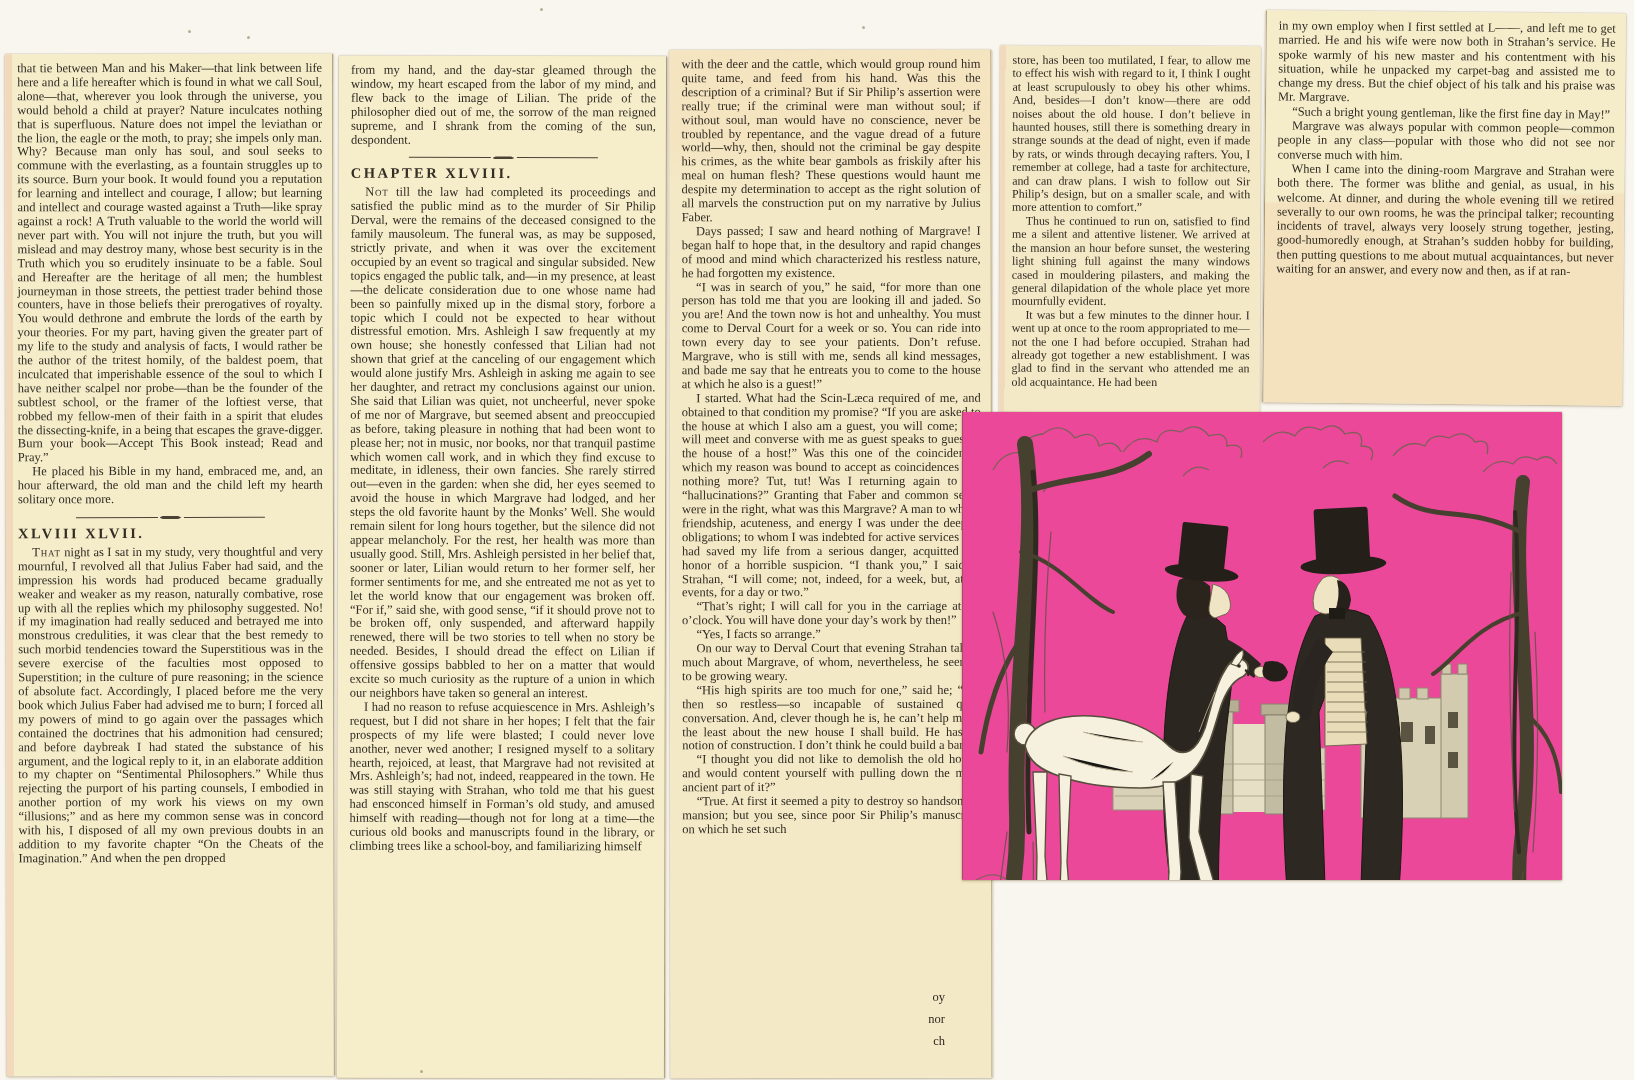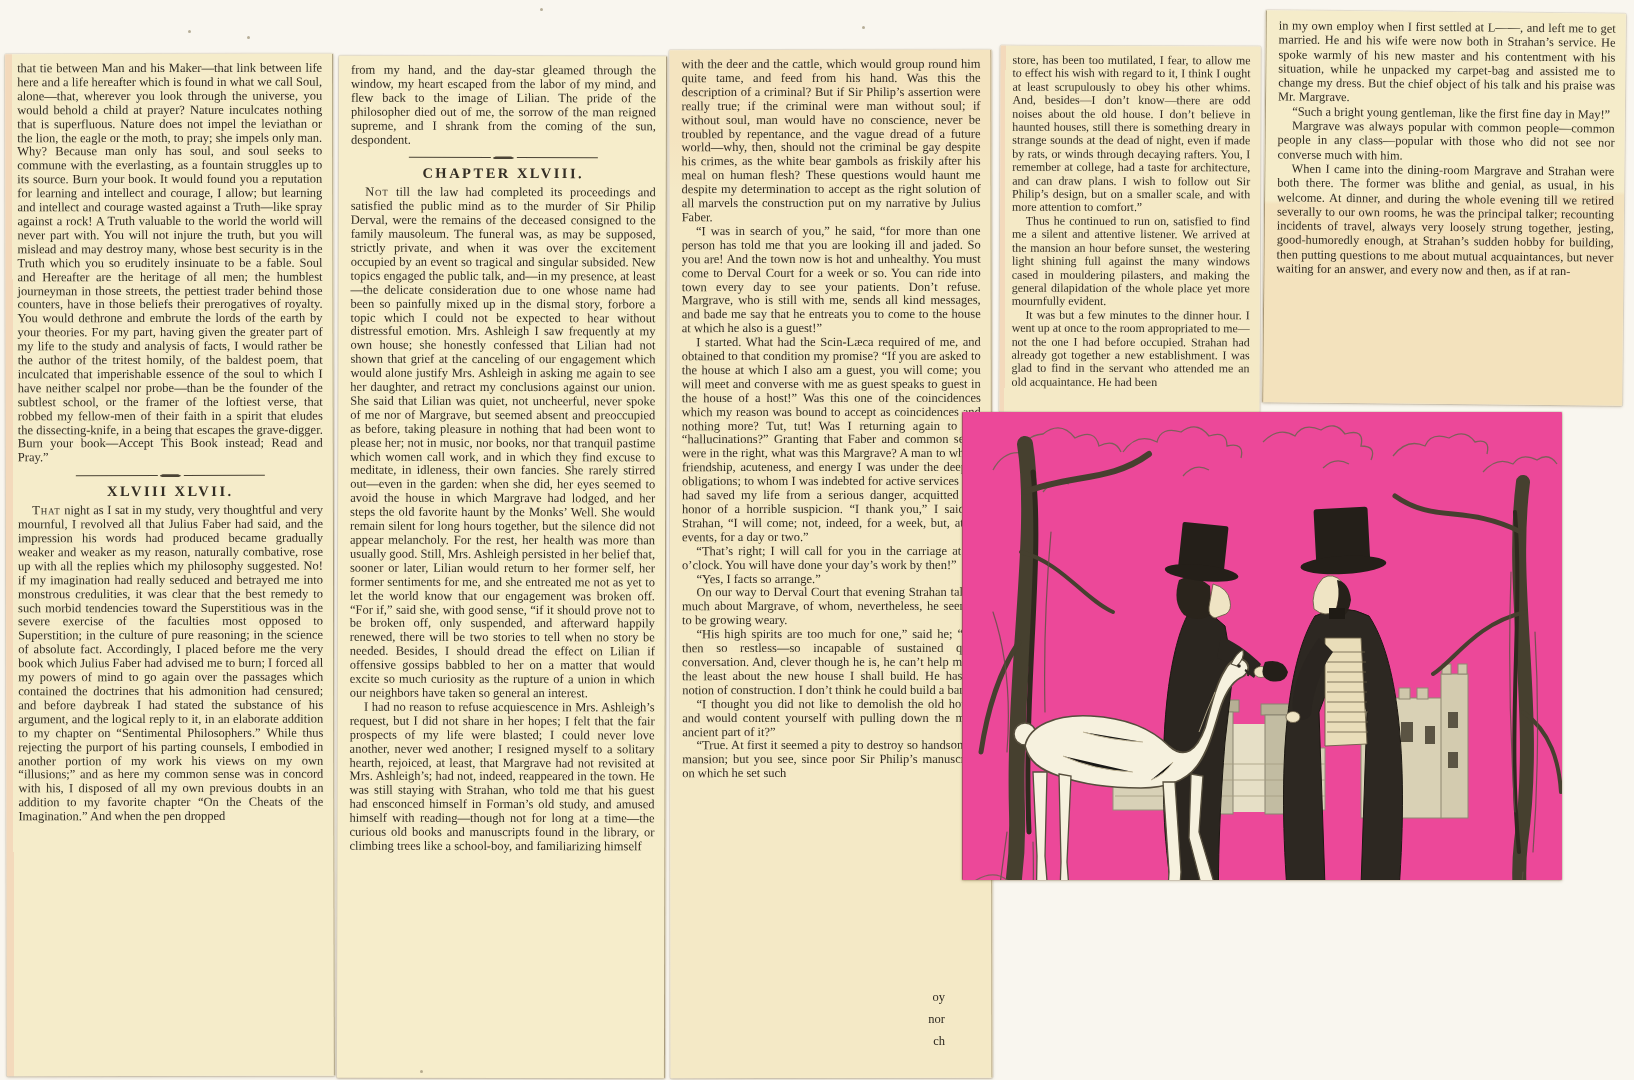--- a/index.html
+++ b/index.html
@@ -19,21 +19,21 @@
     box-sizing:border-box;height:100%;
     padding:8px 10px 6px 12px;
     text-align:justify;
   }
   .rule-right{border-right:1px solid rgba(92,76,48,.5);}
   .rule-left{border-left:1px solid rgba(92,76,48,.5);}
   .para{margin:0;}
   .para.indent{text-indent:1.15em;}
   .lead{font-variant:small-caps;letter-spacing:.8px;}
   .chapter{
-    margin:8px 0 5px;text-align:center;font-weight:bold;
+    margin:8px 0 5px;font-weight:bold;
     font-size:14.5px;letter-spacing:2.5px;text-indent:0;color:#332d24;
   }
   .divider{display:flex;align-items:center;justify-content:center;margin:9px auto 7px;width:62%;}
   .divider .dl{flex:1;height:1px;background:#4a4335;}
   .divider .dd{width:22px;height:3px;margin:0 2px;background:#4a4335;
     clip-path:polygon(0 50%,15% 0,85% 0,100% 50%,85% 100%,15% 100%);}
   
   #col-1,#col-2,#col-3{font-size:12.5px;line-height:13.9px;}
   #col-4{font-size:11.9px;line-height:13.4px;}
   #col-5{font-size:12.4px;line-height:14.3px;}
@@ -60,20 +60,21 @@
   }
   .seam span{display:block;}
   .dot{position:absolute;width:3px;height:3px;border-radius:50%;background:#9a8e74;opacity:.7;}
 </style>
 </head>
 <body>
 
 <div class="clip" id="clip-1">
   <div class="coltext rule-right" id="col-1">
       <p class="para">that tie between Man and his Maker—that link between life here and a life hereafter which is found in what we call Soul, alone—that, wherever you look through the universe, you would behold a child at prayer?  Nature inculcates nothing that is superfluous.  Nature does not impel the leviathan or the lion, the eagle or the moth, to pray; she impels only man.  Why?  Because man only has soul, and soul seeks to commune with the everlasting, as a fountain struggles up to its source.  Burn your book.  It would found you a reputation for learning and intellect and courage, I allow; but learning and intellect and courage wasted against a Truth—like spray against a rock!  A Truth valuable to the world the world will never part with.  You will not injure the truth, but you will mislead and may destroy many, whose best security is in the Truth which you so eruditely insinuate to be a fable.  Soul and Hereafter are the heritage of all men; the humblest journeyman in those streets, the pettiest trader behind those counters, have in those beliefs their prerogatives of royalty.  You would dethrone and embrute the lords of the earth by your theories.  For my part, having given the greater part of my life to the study and analysis of facts, I would rather be the author of the tritest homily, of the baldest poem, that inculcated that imperishable essence of the soul to which I have neither scalpel nor probe—than be the founder of the subtlest school, or the framer of the loftiest verse, that robbed my fellow-men of their faith in a spirit that eludes the dissecting-knife, in a being that escapes the grave-digger.  Burn your book—Accept This Book instead; Read and Pray.”</p>
+      <p class="para indent">He placed his Bible in my hand, embraced me, and, an hour afterward, the old man and the child left my hearth solitary once more.</p>
       <div class="divider">
         <span class="dl"></span>
         <span class="dd"></span>
         <span class="dl"></span>
       </div>
       <h2 class="chapter">XLVIII XLVII.</h2>
       <p class="para indent"><span class="lead">That</span> night as I sat in my study, very thoughtful and very mournful, I revolved all that Julius Faber had said, and the impression his words had produced became gradually weaker and weaker as my reason, naturally combative, rose up with all the replies which my philosophy suggested.  No! if my imagination had really seduced and betrayed me into monstrous credulities, it was clear that the best remedy to such morbid tendencies toward the Superstitious was in the severe exercise of the faculties most opposed to Superstition; in the culture of pure reasoning; in the science of absolute fact.  Accordingly, I placed before me the very book which Julius Faber had advised me to burn; I forced all my powers of mind to go again over the passages which contained the doctrines that his admonition had censured; and before daybreak I had stated the substance of his argument, and the logical reply to it, in an elaborate addition to my chapter on “Sentimental Philosophers.”  While thus rejecting the purport of his parting counsels, I embodied in another portion of my work his views on my own “illusions;” and as here my common sense was in concord with his, I disposed of all my own previous doubts in an addition to my favorite chapter “On the Cheats of the Imagination.”  And when the pen dropped</p>
     </div>
 </div>
 <div class="clip" id="clip-2">
@@ -85,20 +86,21 @@
         <span class="dl"></span>
       </div>
       <h2 class="chapter">CHAPTER XLVIII.</h2>
       <p class="para indent"><span class="lead">Not</span> till the law had completed its proceedings and satisfied the public mind as to the murder of Sir Philip Derval, were the remains of the deceased consigned to the family mausoleum.  The funeral was, as may be supposed, strictly private, and when it was over the excitement occupied by an event so tragical and singular subsided.  New topics engaged the public talk, and—in my presence, at least—the delicate consideration due to one whose name had been so painfully mixed up in the dismal story, forbore a topic which I could not be expected to hear without distressful emotion.  Mrs. Ashleigh I saw frequently at my own house; she honestly confessed that Lilian had not shown that grief at the canceling of our engagement which would alone justify Mrs. Ashleigh in asking me again to see her daughter, and retract my conclusions against our union.  She said that Lilian was quiet, not uncheerful, never spoke of me nor of Margrave, but seemed absent and preoccupied as before, taking pleasure in nothing that had been wont to please her; not in music, nor books, nor that tranquil pastime which women call work, and in which they find excuse to meditate, in idleness, their own fancies.  She rarely stirred out—even in the garden: when she did, her eyes seemed to avoid the house in which Margrave had lodged, and her steps the old favorite haunt by the Monks’ Well.  She would remain silent for long hours together, but the silence did not appear melancholy.  For the rest, her health was more than usually good.  Still, Mrs. Ashleigh persisted in her belief that, sooner or later, Lilian would return to her former self, her former sentiments for me, and she entreated me not as yet to let the world know that our engagement was broken off.  “For if,” said she, with good sense, “if it should prove not to be broken off, only suspended, and afterward happily renewed, there will be two stories to tell when no story be needed.  Besides, I should dread the effect on Lilian if offensive gossips babbled to her on a matter that would excite so much curiosity as the rupture of a union in which our neighbors have taken so general an interest.</p>
       <p class="para indent">I had no reason to refuse acquiescence in Mrs. Ashleigh’s request, but I did not share in her hopes; I felt that the fair prospects of my life were blasted; I could never love another, never wed another; I resigned myself to a solitary hearth, rejoiced, at least, that Margrave had not revisited at Mrs. Ashleigh’s; had not, indeed, reappeared in the town.  He was still staying with Strahan, who told me that his guest had ensconced himself in Forman’s old study, and amused himself with reading—though not for long at a time—the curious old books and manuscripts found in the library, or climbing trees like a school-boy, and familiarizing himself</p>
     </div>
 </div>
 <div class="clip" id="clip-3">
   <div class="coltext rule-right" id="col-3">
       <p class="para">with the deer and the cattle, which would group round him quite tame, and feed from his hand.  Was this the description of a criminal?  But if Sir Philip’s assertion were really true; if the criminal were man without soul; if without soul, man would have no conscience, never be troubled by repentance, and the vague dread of a future world—why, then, should not the criminal be gay despite his crimes, as the white bear gambols as friskily after his meal on human flesh?  These questions would haunt me despite my determination to accept as the right solution of all marvels the construction put on my narrative by Julius Faber.</p>
+      <p class="para indent">Days passed; I saw and heard nothing of Margrave!  I began half to hope that, in the desultory and rapid changes of mood and mind which characterized his restless nature, he had forgotten my existence.</p>
       <p class="para indent">“I was in search of you,” he said, “for more than one person has told me that you are looking ill and jaded.  So you are!  And the town now is hot and unhealthy.  You must come to Derval Court for a week or so.  You can ride into town every day to see your patients.  Don’t refuse.  Margrave, who is still with me, sends all kind messages, and bade me say that he entreats you to come to the house at which he also is a guest!”</p>
       <p class="para indent">I started.  What had the Scin-Læca required of me, and obtained to that condition my promise?  “If you are asked to the house at which I also am a guest, you will come; you will meet and converse with me as guest speaks to guest in the house of a host!”  Was this one of the coincidences which my reason was bound to accept as coincidences and nothing more?  Tut, tut!  Was I returning again to my “hallucinations?”  Granting that Faber and common sense were in the right, what was this Margrave?  A man to whose friendship, acuteness, and energy I was under the deepest obligations; to whom I was indebted for active services that had saved my life from a serious danger, acquitted my honor of a horrible suspicion.  “I thank you,” I said to Strahan, “I will come; not, indeed, for a week, but, at all events, for a day or two.”</p>
       <p class="para indent">“That’s right; I will call for you in the carriage at six o’clock.  You will have done your day’s work by then!”</p>
       <p class="para indent">“Yes, I facts so arrange.”</p>
       <p class="para indent">On our way to Derval Court that evening Strahan talked much about Margrave, of whom, nevertheless, he seemed to be growing weary.</p>
       <p class="para indent">“His high spirits are too much for one,” said he; “and then so restless—so incapable of sustained quiet conversation.  And, clever though he is, he can’t help me in the least about the new house I shall build.  He has no notion of construction.  I don’t think he could build a barn.”</p>
       <p class="para indent">“I thought you did not like to demolish the old house, and would content yourself with pulling down the more ancient part of it?”</p>
       <p class="para indent">“True.  At first it seemed a pity to destroy so handsome a mansion; but you see, since poor Sir Philip’s manuscript, on which he set such</p>
     </div>
 </div>

